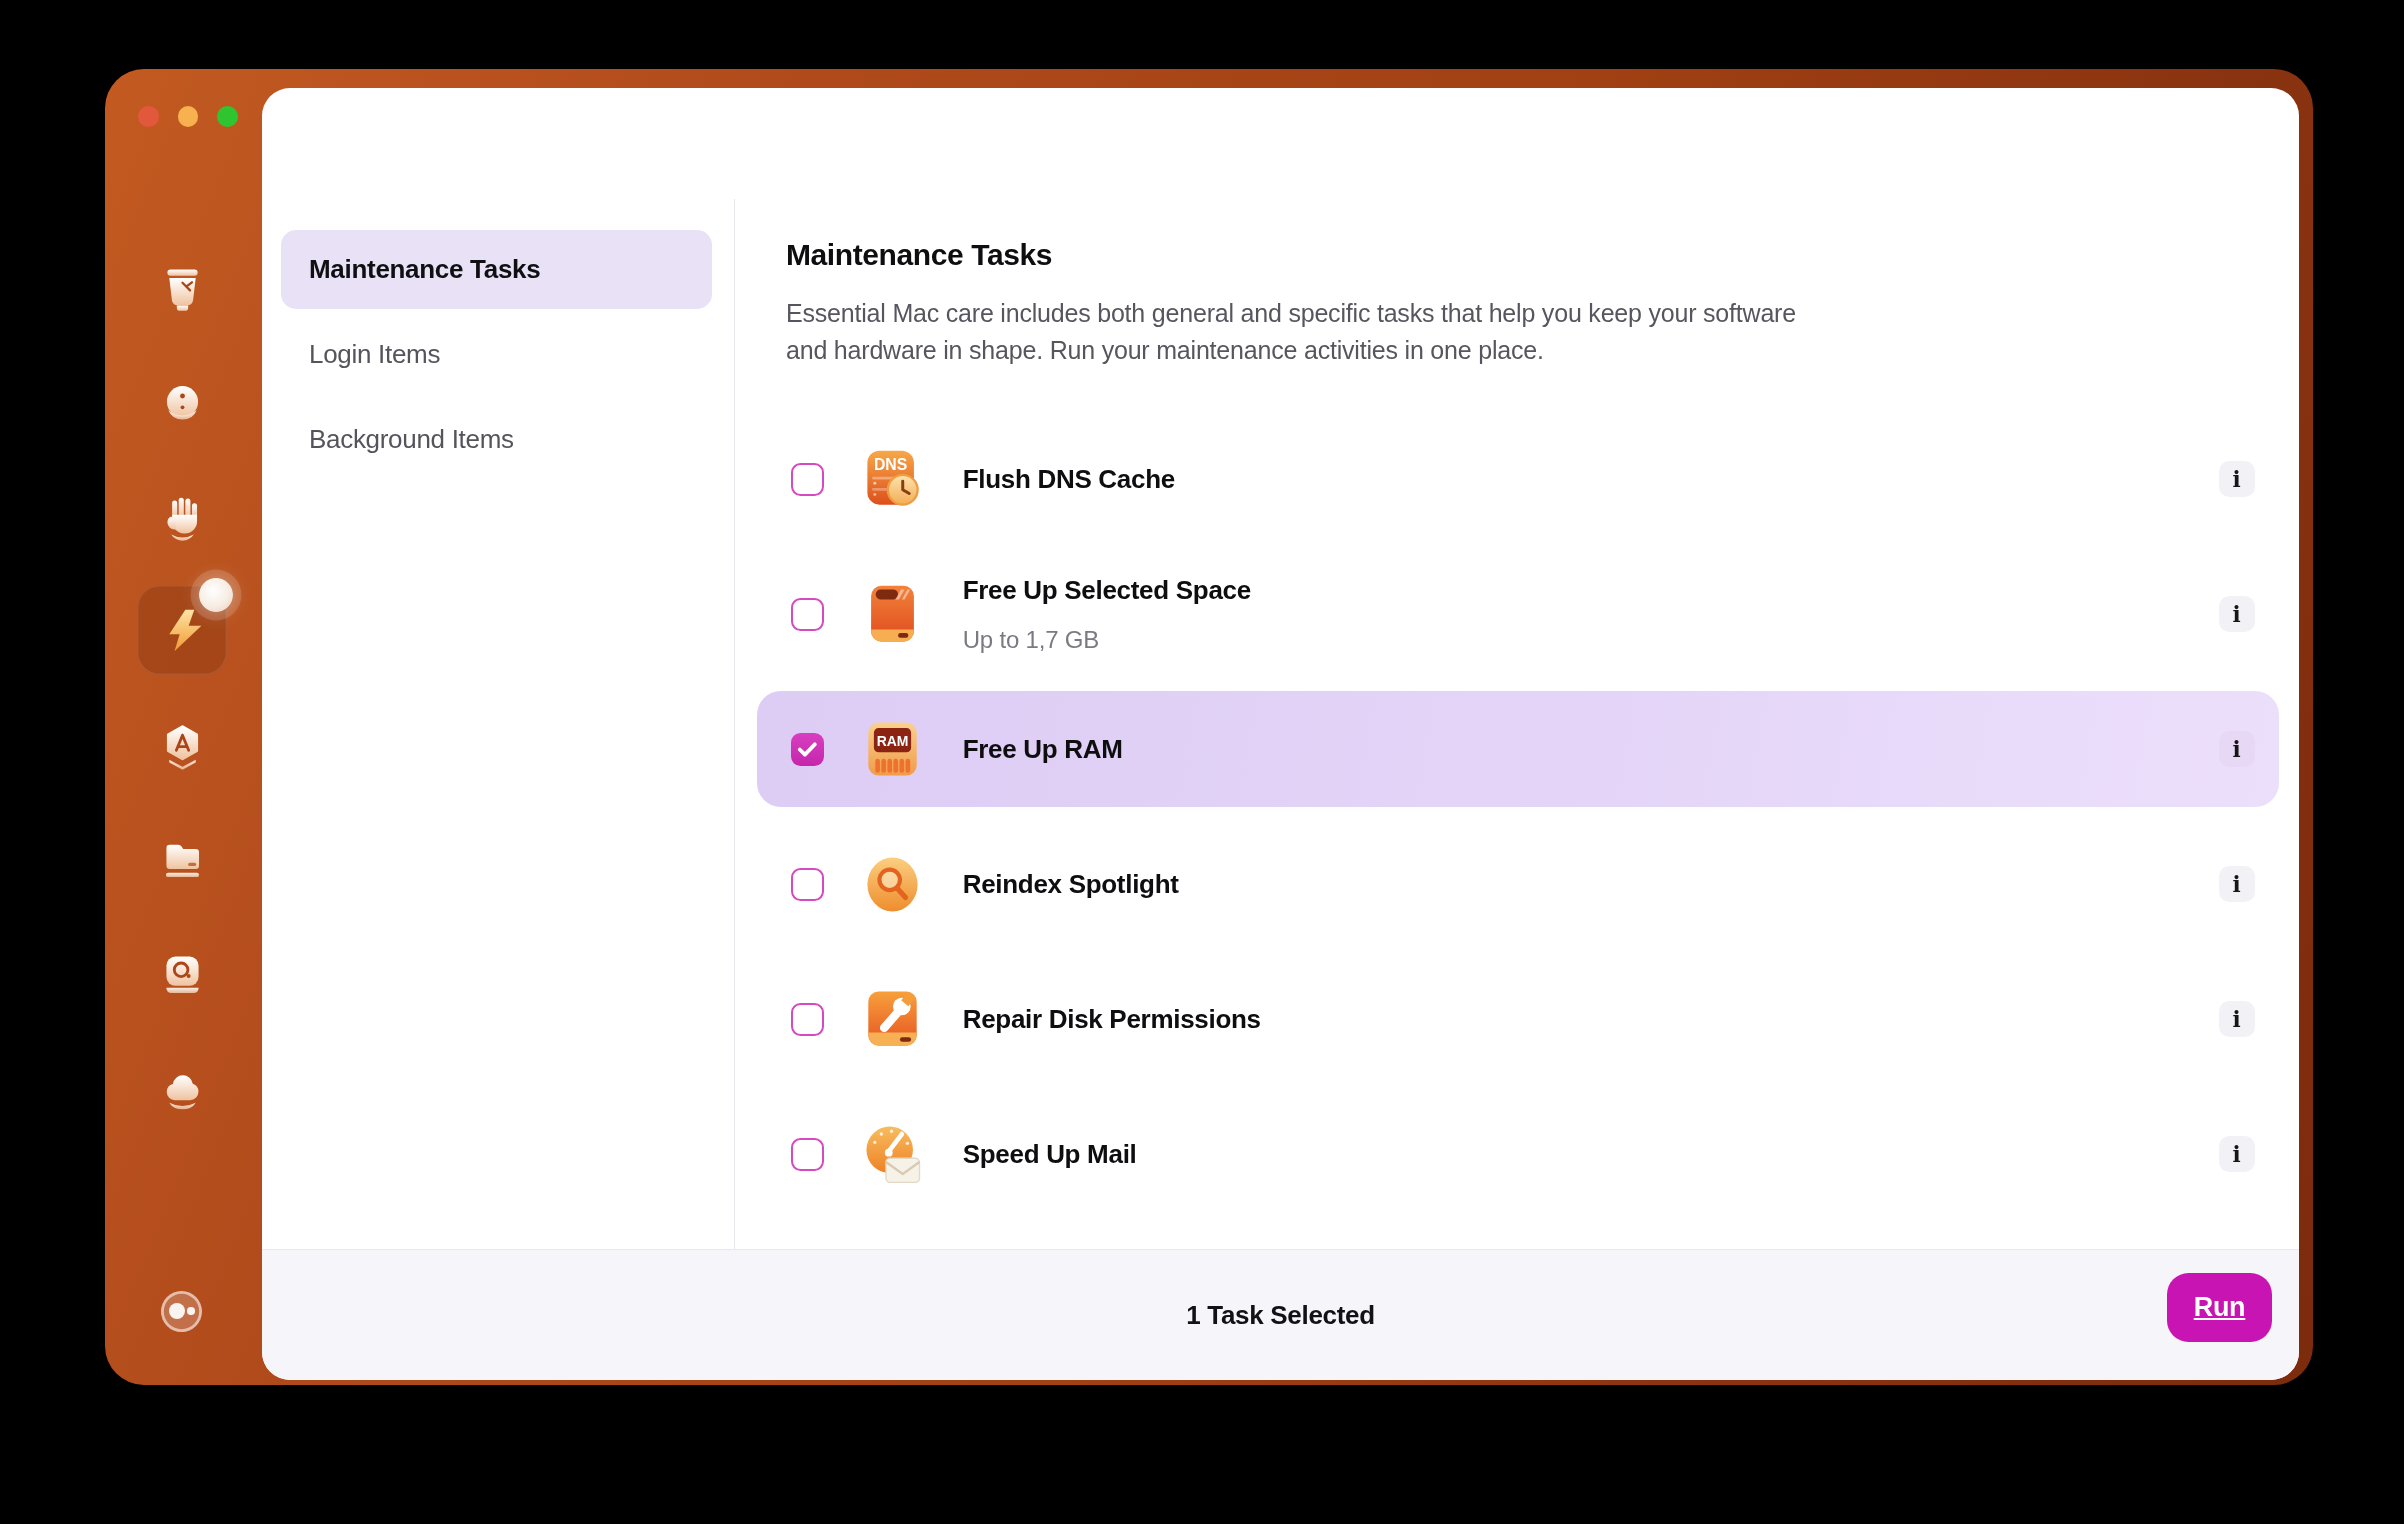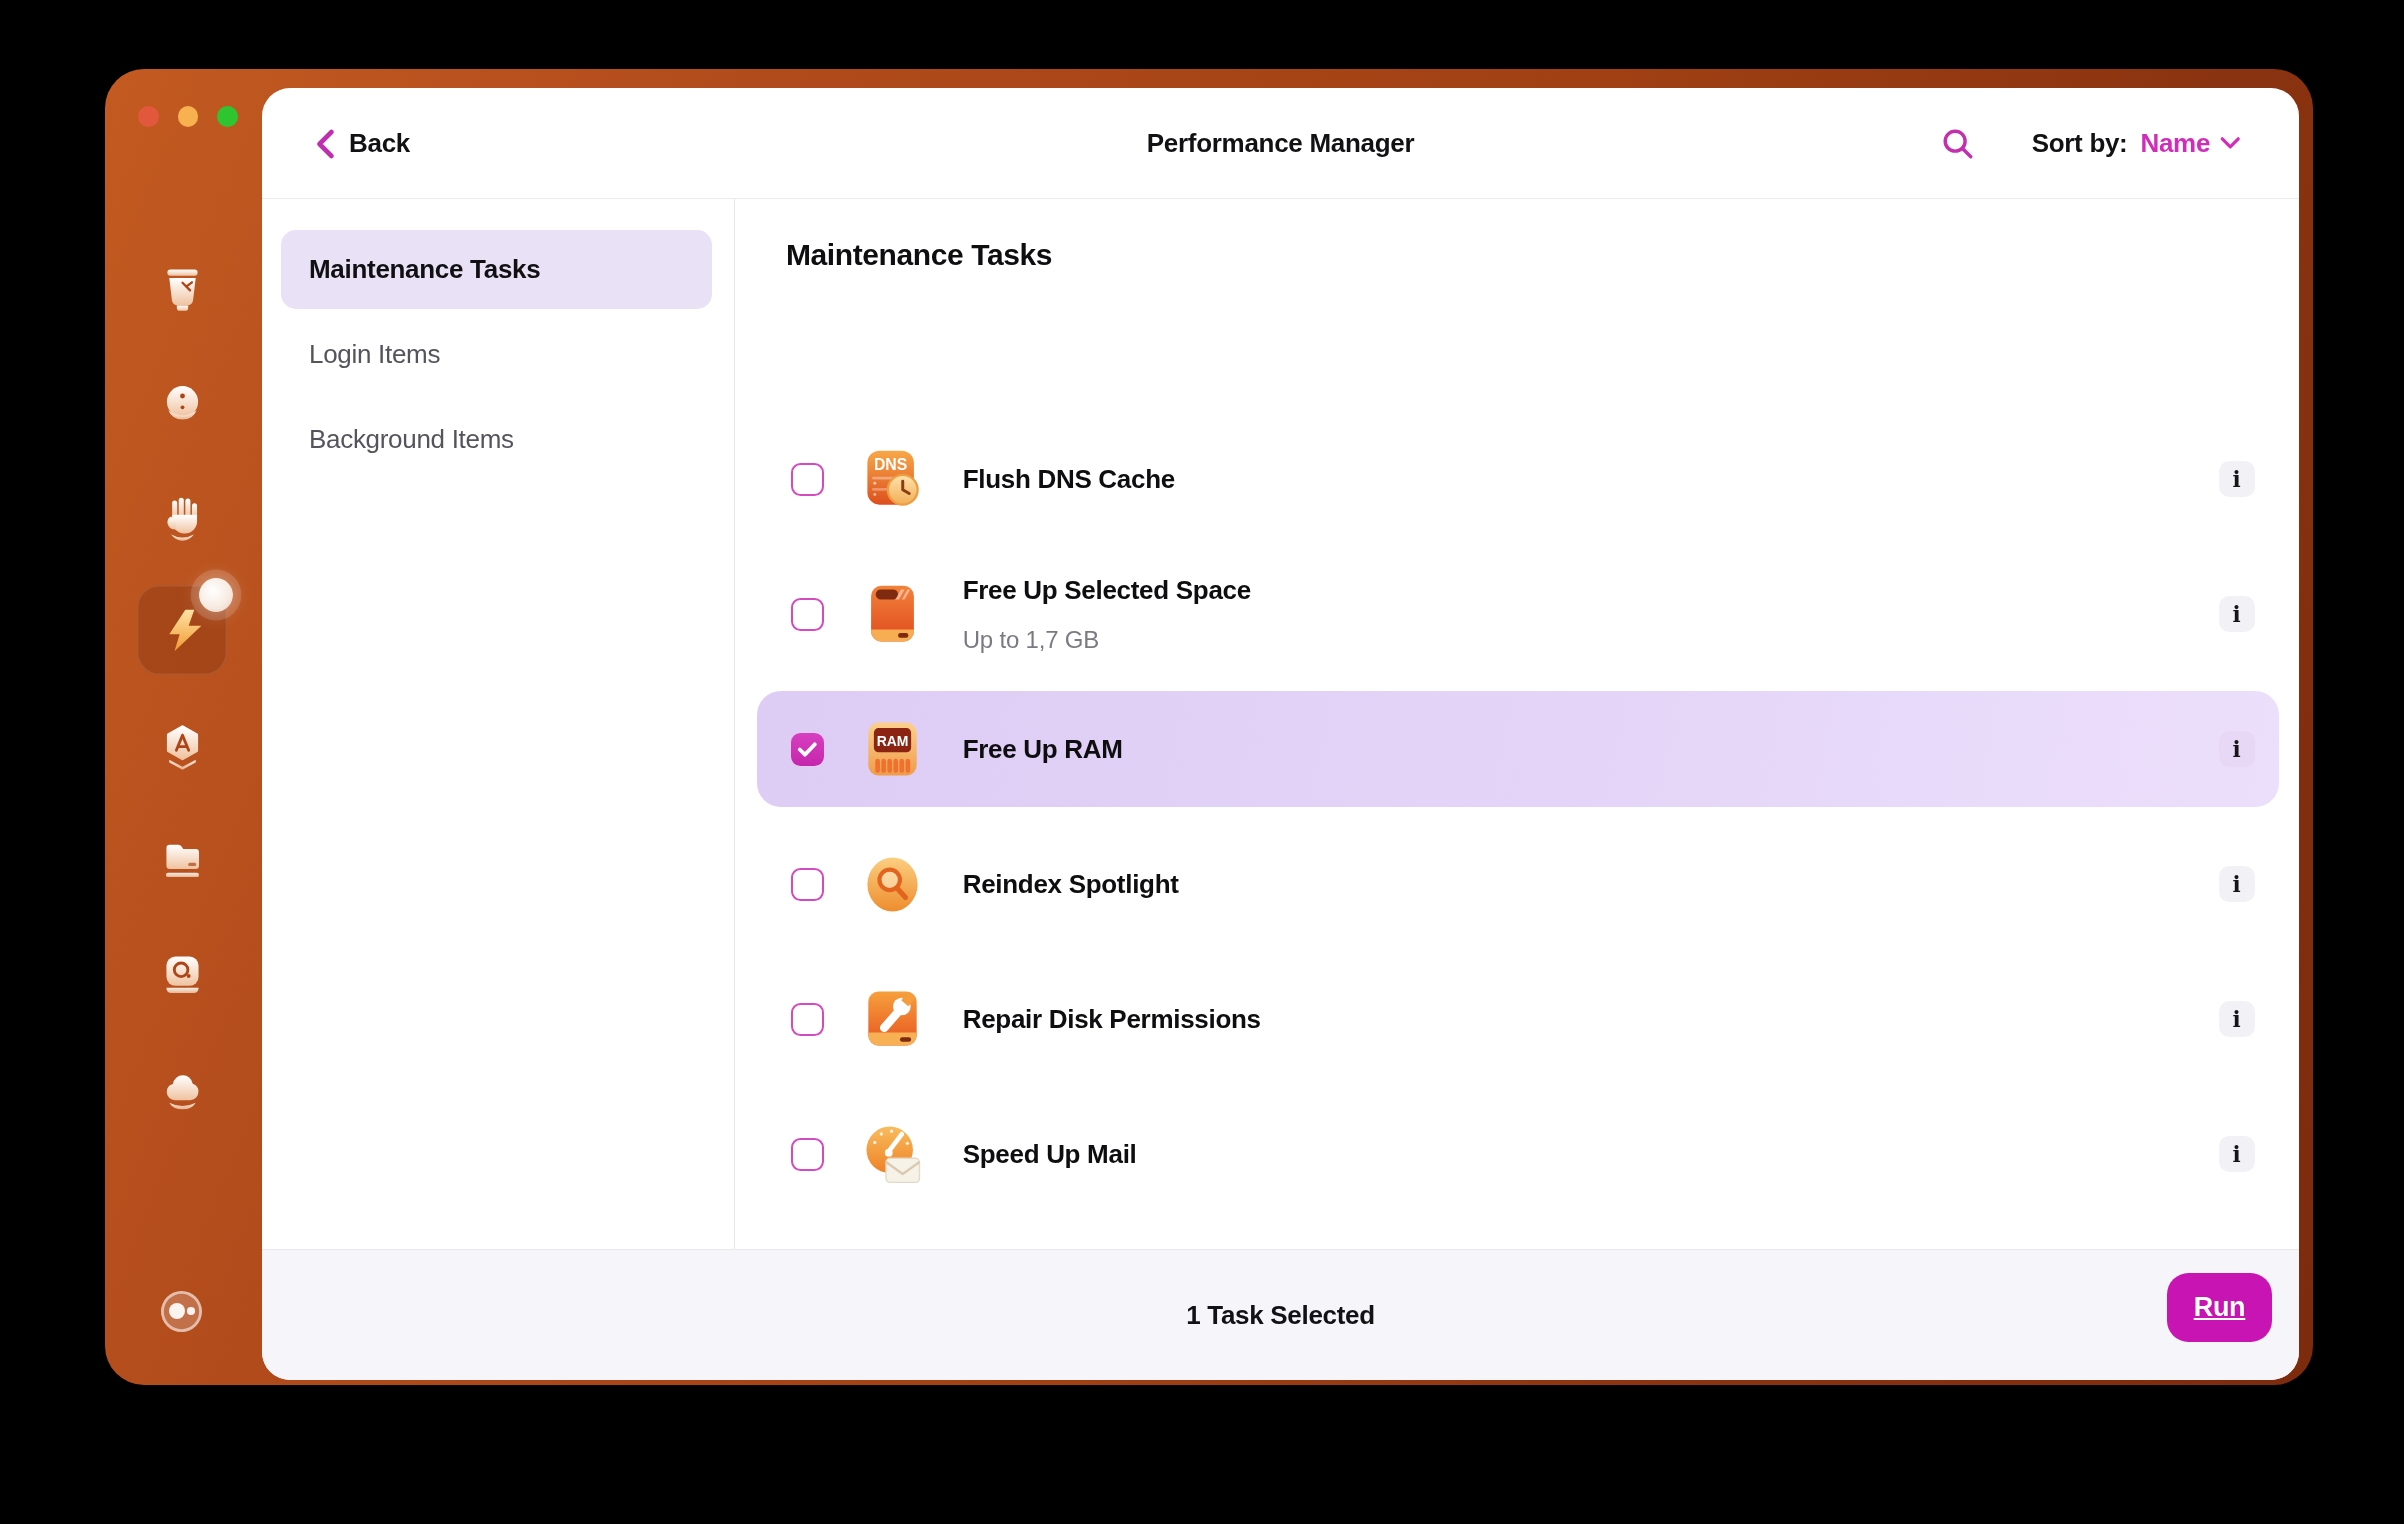--- a/index.html
+++ b/index.html
@@ -174,59 +174,36 @@
         <path d="M13 41 q14 7 28 0 q-4 7 -14 7 q-10 0 -14 -7 z" fill="url(#gW)" opacity=".85"></path>
       </svg>
       <div class="assist-orb">
         <span class="b1"></span>
         <span class="b2"></span>
       </div>
     </div>
 
     <div class="panel">
 
-      <div class="hdr">
-        <div class="back-btn">
-          <svg width="24" height="32" viewBox="0 0 26 34">
-            <path d="M20 4 L7 17 L20 30" stroke="#bf2fb0" stroke-width="5" fill="none" stroke-linecap="round" stroke-linejoin="round"></path>
-          </svg>
-          <span class="lbl">Back</span>
-        </div>
-        <div class="hdr-title">Performance Manager</div>
-        <div class="hdr-right">
-          <span class="search-btn">
-            <svg width="36" height="36" viewBox="0 0 38 38">
-              <circle cx="16" cy="16" r="10.5" stroke="#c42fae" stroke-width="3.6" fill="none"></circle>
-              <line x1="24" y1="24" x2="32.5" y2="32.5" stroke="#c42fae" stroke-width="3.6" stroke-linecap="round"></line>
-            </svg>
-          </span>
-          <span class="sortby">Sort by:</span>
-          <span class="sortval">
-            <span>Name</span>
-            <svg width="22.5" height="15" viewBox="0 0 24 16">
-              <path d="M3.5 3 L12 11.5 L20.5 3" stroke="#d12cba" stroke-width="3.4" fill="none" stroke-linecap="round" stroke-linejoin="round"></path>
-            </svg>
-          </span>
-        </div>
-      </div>
 
       <div class="subnav">
         <div class="nav-pill">
           <span>Maintenance Tasks</span>
         </div>
         <div class="nav-item n2">
           <span>Login Items</span>
         </div>
         <div class="nav-item n3">
           <span>Background Items</span>
         </div>
       </div>
 
       <div class="content">
         <div class="page-h">Maintenance Tasks</div>
+        <div class="page-d">Essential Mac care includes both general and specific tasks that help you keep your software and hardware in shape. Run your maintenance activities in one place.</div>
 
         <div class="task-row r1">
           <span class="cbx"></span>
           <svg class="t-icon" viewBox="0 0 72 72">
             <rect x="9" y="5" width="50" height="58" rx="13" fill="url(#gDns)"></rect>
             <rect x="14" y="33" width="40" height="3" rx="1.5" fill="rgba(255,255,255,.35)"></rect>
             <rect x="14" y="45" width="40" height="3" rx="1.5" fill="rgba(255,255,255,.3)"></rect>
             <circle cx="17" cy="40" r="1.6" fill="rgba(255,255,255,.6)"></circle>
             <circle cx="17" cy="52" r="1.6" fill="rgba(255,255,255,.55)"></circle>
             <text x="34" y="26" text-anchor="middle" font-family="Liberation Sans, sans-serif" font-size="17" font-weight="bold" fill="#ffffff">DNS</text>

